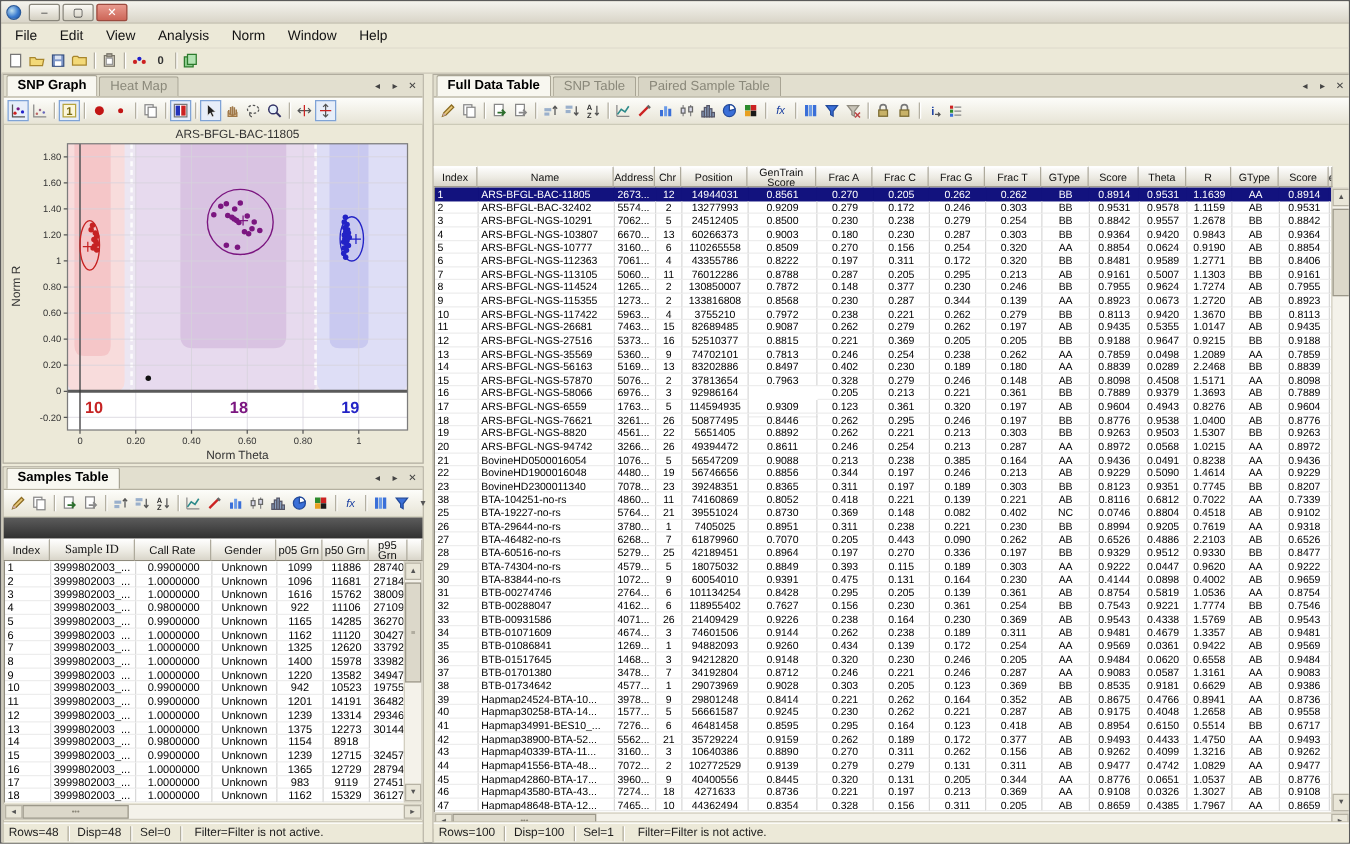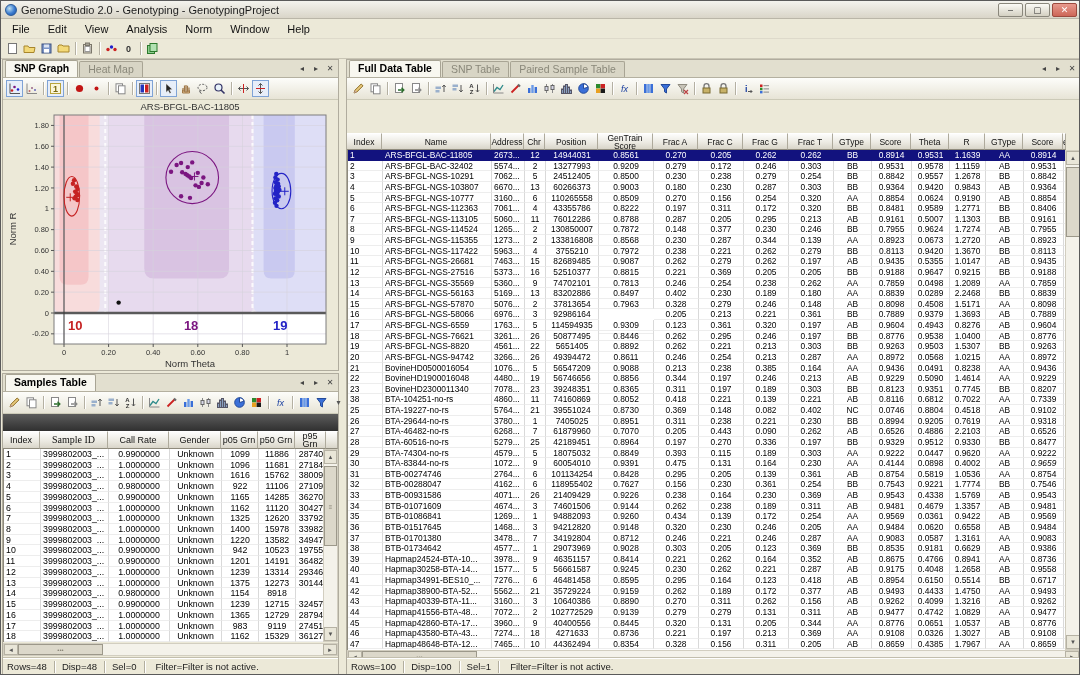--- a/index.html
+++ b/index.html
@@ -69,21 +69,20 @@
         margin-right:3px;white-space:nowrap;}
   .sseg:last-child{border-right:none;box-shadow:none;}
 </style>
 </head>
 <body>
 
 <div class="app">
 
   <div class="titlebar">
     <span class="appicon"></span>
-    <span class="title-text">GenomeStudio 2.0 - Genotyping - GenotypingProject</span>
     <span class="winbtn">–</span>
     <span class="winbtn">▢</span>
     <span class="winbtn close">✕</span>
   </div>
 
   <div class="menubar" id="menubar">
       <span class="menu-item">File</span>
       <span class="menu-item">Edit</span>
       <span class="menu-item">View</span>
       <span class="menu-item">Analysis</span>
@@ -1440,21 +1439,21 @@
           <div class="td f-td" style="width: 55px; text-align: center;">0.9391</div>
           <div class="td f-td" style="width: 45px; text-align: center;">0.475</div>
           <div class="td f-td" style="width: 45px; text-align: center;">0.131</div>
           <div class="td f-td" style="width: 45px; text-align: center;">0.164</div>
           <div class="td f-td" style="width: 45px; text-align: center;">0.230</div>
           <div class="td f-td" style="width: 38px; text-align: center;">AA</div>
           <div class="td f-td" style="width: 40px; text-align: center;">0.4144</div>
           <div class="td f-td" style="width: 38px; text-align: center;">0.0898</div>
           <div class="td f-td" style="width: 36px; text-align: center;">0.4002</div>
           <div class="td f-td" style="width: 38px; text-align: center;">AB</div>
-          <div class="td f-td" style="width: 40px; text-align: center; font-style: italic;">0.9659</div>
+          <div class="td f-td" style="width: 40px; text-align: center;">0.9659</div>
           <div class="td f-td" style="width: 3px; text-align: center;"></div>
         </div>
         <div class="tr f-tr">
           <div class="td f-td" style="width: 35px; text-align: left;">31</div>
           <div class="td f-td" style="width: 109px; text-align: left;">BTB-00274746</div>
           <div class="td f-td" style="width: 33px; text-align: left;">2764...</div>
           <div class="td f-td" style="width: 21px; text-align: center;">6</div>
           <div class="td f-td" style="width: 53px; text-align: center;">101134254</div>
           <div class="td f-td" style="width: 55px; text-align: center;">0.8428</div>
           <div class="td f-td" style="width: 45px; text-align: center;">0.295</div>
@@ -1600,21 +1599,21 @@
           <div class="td f-td" style="width: 36px; text-align: center;">0.6629</div>
           <div class="td f-td" style="width: 38px; text-align: center;">AB</div>
           <div class="td f-td" style="width: 40px; text-align: center;">0.9386</div>
           <div class="td f-td" style="width: 3px; text-align: center;"></div>
         </div>
         <div class="tr f-tr">
           <div class="td f-td" style="width: 35px; text-align: left;">39</div>
           <div class="td f-td" style="width: 109px; text-align: left;">Hapmap24524-BTA-10...</div>
           <div class="td f-td" style="width: 33px; text-align: left;">3978...</div>
           <div class="td f-td" style="width: 21px; text-align: center;">9</div>
-          <div class="td f-td" style="width: 53px; text-align: center;">46351157</div>
+          <div class="td f-td" style="width: 53px; text-align: center;">29801248</div>
           <div class="td f-td" style="width: 55px; text-align: center;">0.8414</div>
           <div class="td f-td" style="width: 45px; text-align: center;">0.221</div>
           <div class="td f-td" style="width: 45px; text-align: center;">0.262</div>
           <div class="td f-td" style="width: 45px; text-align: center;">0.164</div>
           <div class="td f-td" style="width: 45px; text-align: center;">0.352</div>
           <div class="td f-td" style="width: 38px; text-align: center;">AB</div>
           <div class="td f-td" style="width: 40px; text-align: center;">0.8675</div>
           <div class="td f-td" style="width: 38px; text-align: center;">0.4766</div>
           <div class="td f-td" style="width: 36px; text-align: center;">0.8941</div>
           <div class="td f-td" style="width: 38px; text-align: center;">AA</div>

